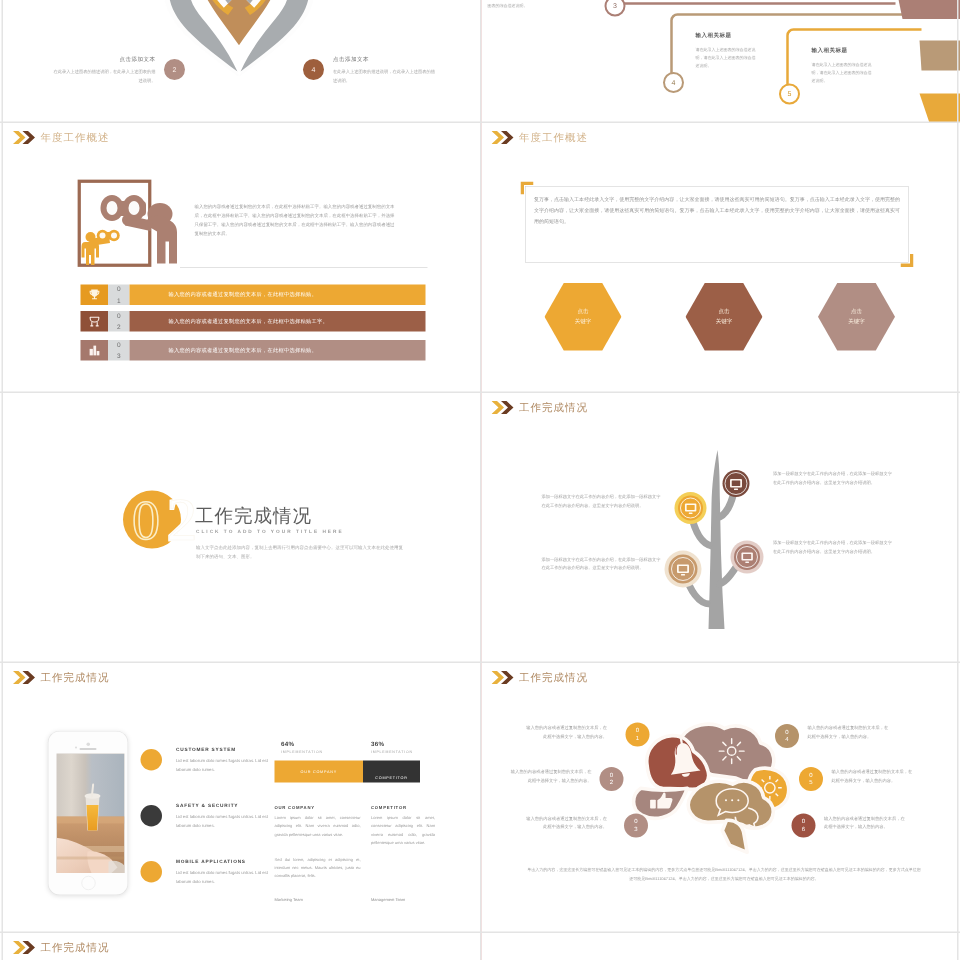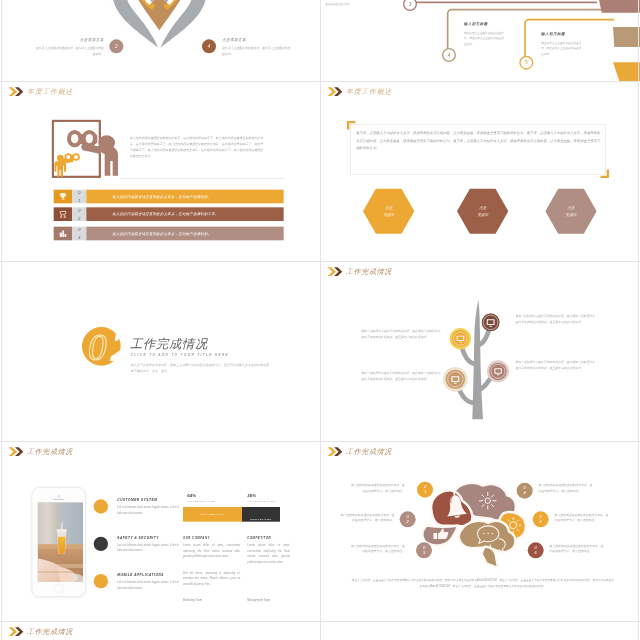--- a/index.html
+++ b/index.html
@@ -1,21 +1,21 @@
 <!DOCTYPE html>
 <html><head>
 <meta charset="utf-8">
 <style>
 html,body{margin:0;padding:0;}
 body{width:640px;height:640px;background:#fff;font-family:"Liberation Sans",sans-serif;overflow:hidden;}
 .page{position:absolute;left:0;top:0;width:640px;height:640px;background:#fff;}
 .gl{position:absolute;background:#e4e4e4;}
 .gl.v{width:1px;height:640px;top:0;}
 .gl.h{height:1px;width:640px;left:0;}
-.slide{position:absolute;width:320px;height:180px;overflow:hidden;background:#fca5a5;font-style:italic;}
+.slide{position:absolute;width:320px;height:180px;overflow:hidden;background:#fca5a5;}
 .inner{position:absolute;left:0;top:0;width:960px;height:540px;transform:scale(0.3333333);transform-origin:0 0;background:#fff;}
 p{margin:0;}
 
 
 .shdr{position:absolute;left:20px;top:14px;display:flex;align-items:center;}
 .shdr svg{display:block;margin-right:9px;}
 .shdr .t{font-size:21px;letter-spacing:2px;font-family:"Liberation Serif",serif;color:#d2b289;white-space:nowrap;}
 .shdr.brown .t{color:#b08a63;}
 
 

